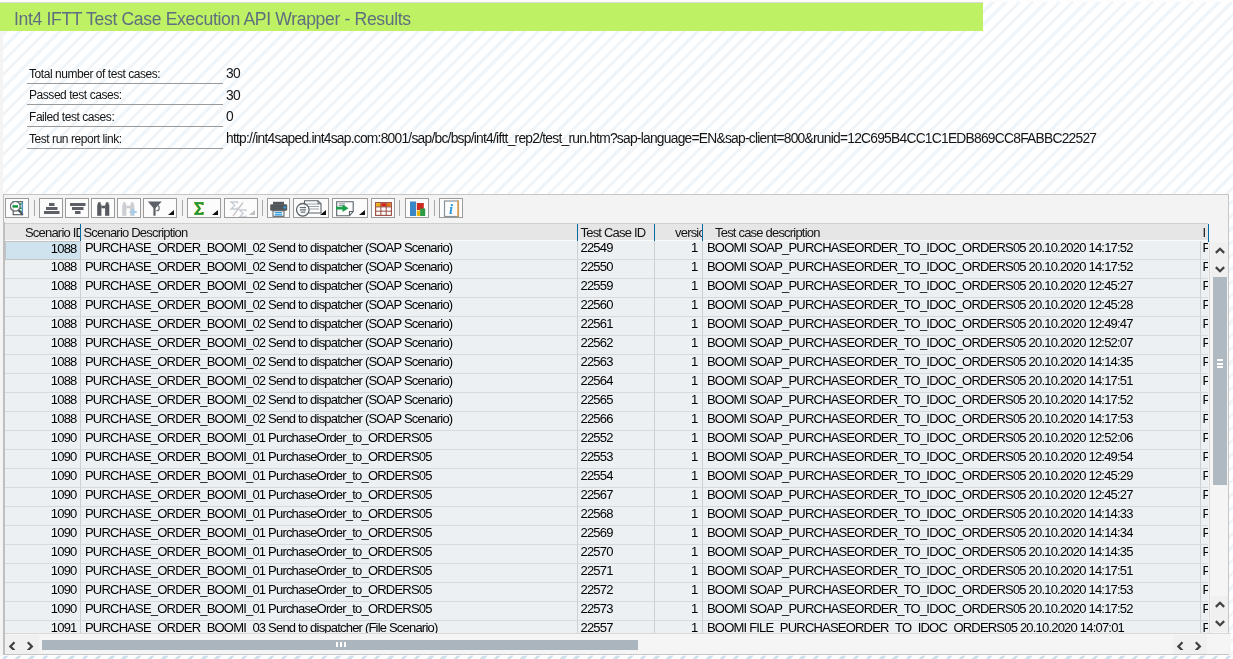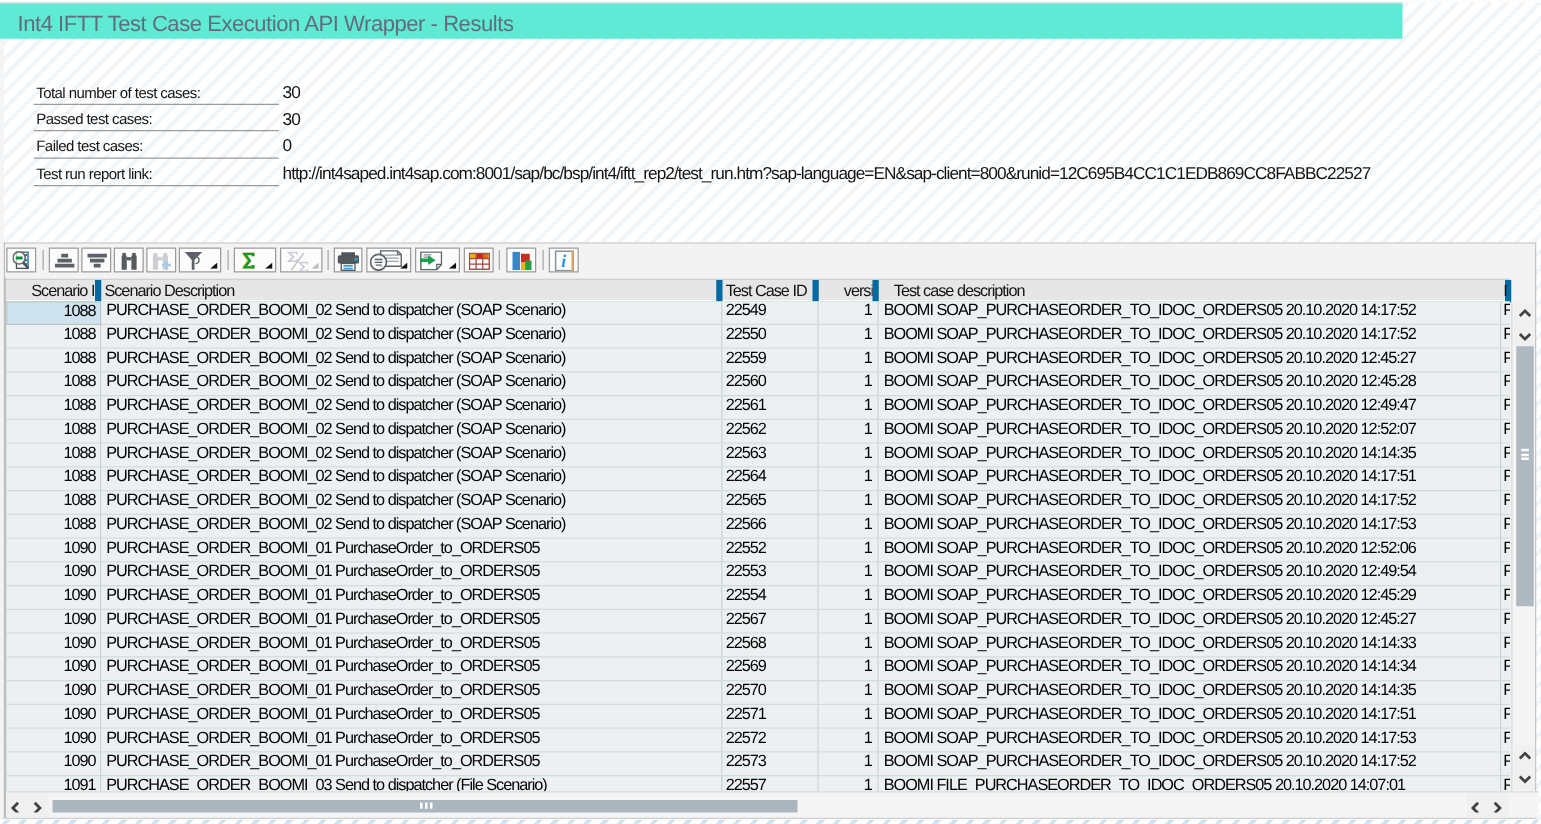--- a/index.html
+++ b/index.html
@@ -6,21 +6,21 @@
 body {
   position:relative;
   font-family:"Liberation Sans", sans-serif;
   background:
     repeating-linear-gradient(135deg, #ffffff 0 6.3px, #cfe2ee 6.3px 9.4px);
 }
 .screen { position:absolute; left:0; top:0; width:1233px; height:656px;
   background:
     repeating-linear-gradient(135deg, #ffffff 0 6.3px, #f0f5f9 6.3px 9.4px);
 }
-.titlebar { position:absolute; left:0; top:2px; width:1122px; height:29px; background:#5eead4;
+.titlebar { position:absolute; left:0; top:2px; width:983px; height:29px; background:#bef264;
   border-top:1px solid #d8d8d8; }
 .title { position:absolute; left:14px; top:5.5px; font-size:17.6px; letter-spacing:-0.35px; color:#5f6e7e; }
 .lrow { position:absolute; left:27px; width:196px; height:17px; border-bottom:1px solid #9a9a9a; }
 .lrow span { position:absolute; left:2px; bottom:2px; font-size:12px; letter-spacing:-0.45px; color:#141414; white-space:nowrap; }
 .val { position:absolute; left:226px; font-size:13.8px; letter-spacing:-0.75px; color:#141414; white-space:nowrap; }
 
 
 .grid { position:absolute; left:3px; top:194px; width:1226px; height:461px;
   border:1px solid #c6c6c6; border-left:2px solid #bfbfbf; background:#f3f3f3; }
 
@@ -28,21 +28,21 @@
 .tbtn { position:absolute; top:3px; height:20px; background:#fcfcfc; border:1px solid #9b9b9b;
   display:flex; align-items:center; justify-content:center; }
 .tbtn .ticon { display:flex; margin-top:1px; }
 .drop { position:absolute; right:2.5px; bottom:2.5px; line-height:0; }
 .tsep { position:absolute; top:5px; width:1px; height:16px; background:#a8a8a8; }
 
 
 .ghead { position:absolute; left:0; top:28px; width:1203px; height:18px; background:#e6e6e6;
   border-top:1px solid #cfcfcf; border-bottom:1px solid #fafafa; }
 .hc { position:absolute; top:0; height:18px; line-height:18px; font-size:13px; letter-spacing:-0.8px; color:#141414;
-  border-right:5px solid #0369a1; padding:0 20px; white-space:nowrap; overflow:hidden; }
+  border-right:1px solid #0369a1; padding:0 20px; white-space:nowrap; overflow:hidden; }
 
 .rows { position:absolute; left:0; top:46px; width:1203px; height:393px; overflow:hidden; background:#86efac; }
 .row { position:absolute; left:0; width:1203px; height:19px; }
 .c { position:absolute; top:0; height:19px; line-height:14.5px; font-size:13px; letter-spacing:-0.8px; color:#000;
   border-right:1px solid #ccd0d3; border-bottom:1px solid #d7dadd; padding:0 5px;
   white-space:nowrap; overflow:hidden; background:#edf0f2; }
 .c0 { left:0; width:75.5px; text-align:right; padding-right:3px; }
 .c1 { left:75.5px; width:497px; padding-left:4.5px; }
 .c2 { left:572.5px; width:77.5px; padding-left:3px; }
 .c3 { left:650px; width:48px; text-align:right; padding-right:4.5px; }

